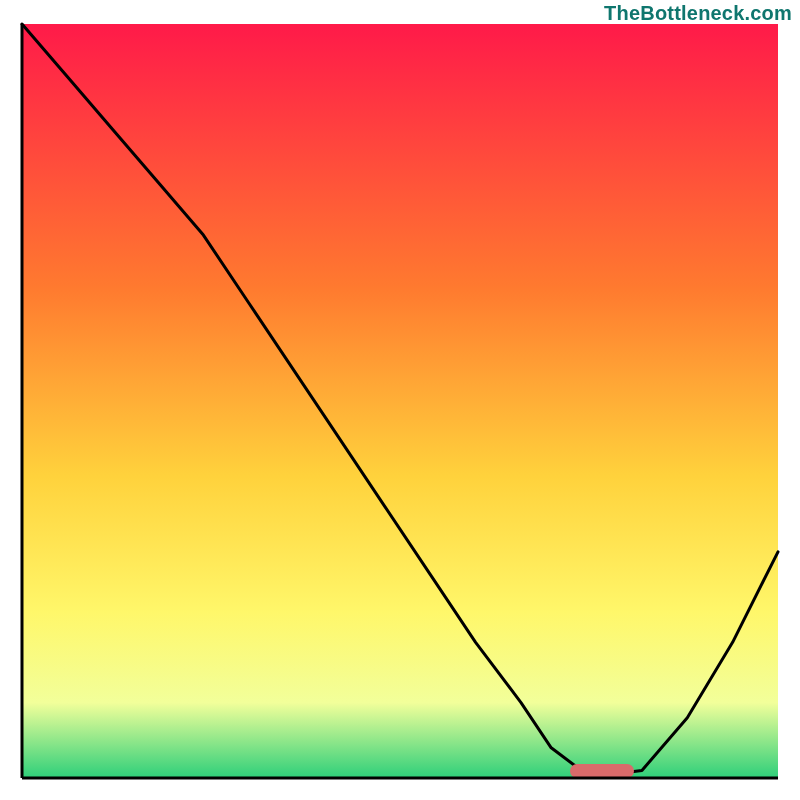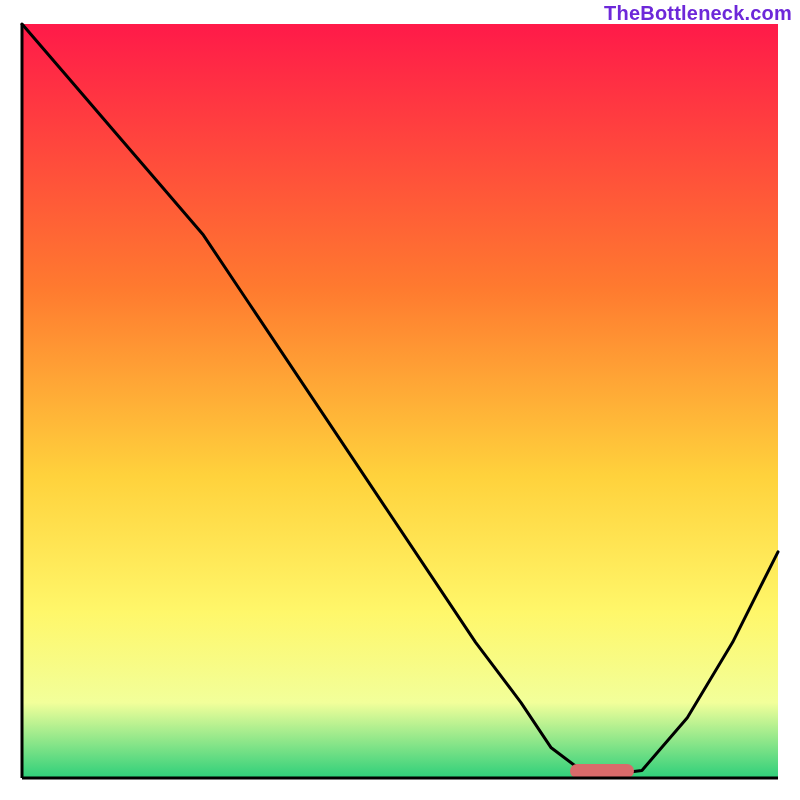--- a/index.html
+++ b/index.html
@@ -1,17 +1,17 @@
 <!DOCTYPE html>
 <html><head>
 <meta charset="utf-8">
 <style>
   html,body{margin:0;padding:0;width:800px;height:800px;overflow:hidden;background:#fff;font-family:Arial,Helvetica,sans-serif}
   .wrap{position:relative;width:800px;height:800px}
-  .watermark{position:absolute;top:2px;right:8px;font-size:20px;font-weight:bold;color:#6d28d9;letter-spacing:.2px}
+  .watermark{position:absolute;top:2px;right:8px;font-size:20px;font-weight:bold;color:#0f766e;letter-spacing:.2px}
   svg{display:block}
 </style>
 </head>
 <body>
 <div class="wrap">
 
 <svg width="800" height="800" viewBox="0 0 800 800">
   <defs>
     <linearGradient id="bg" x1="0" y1="0" x2="0" y2="1">
       <stop id="g0" offset="0%" stop-color="#ff1a49"></stop>

